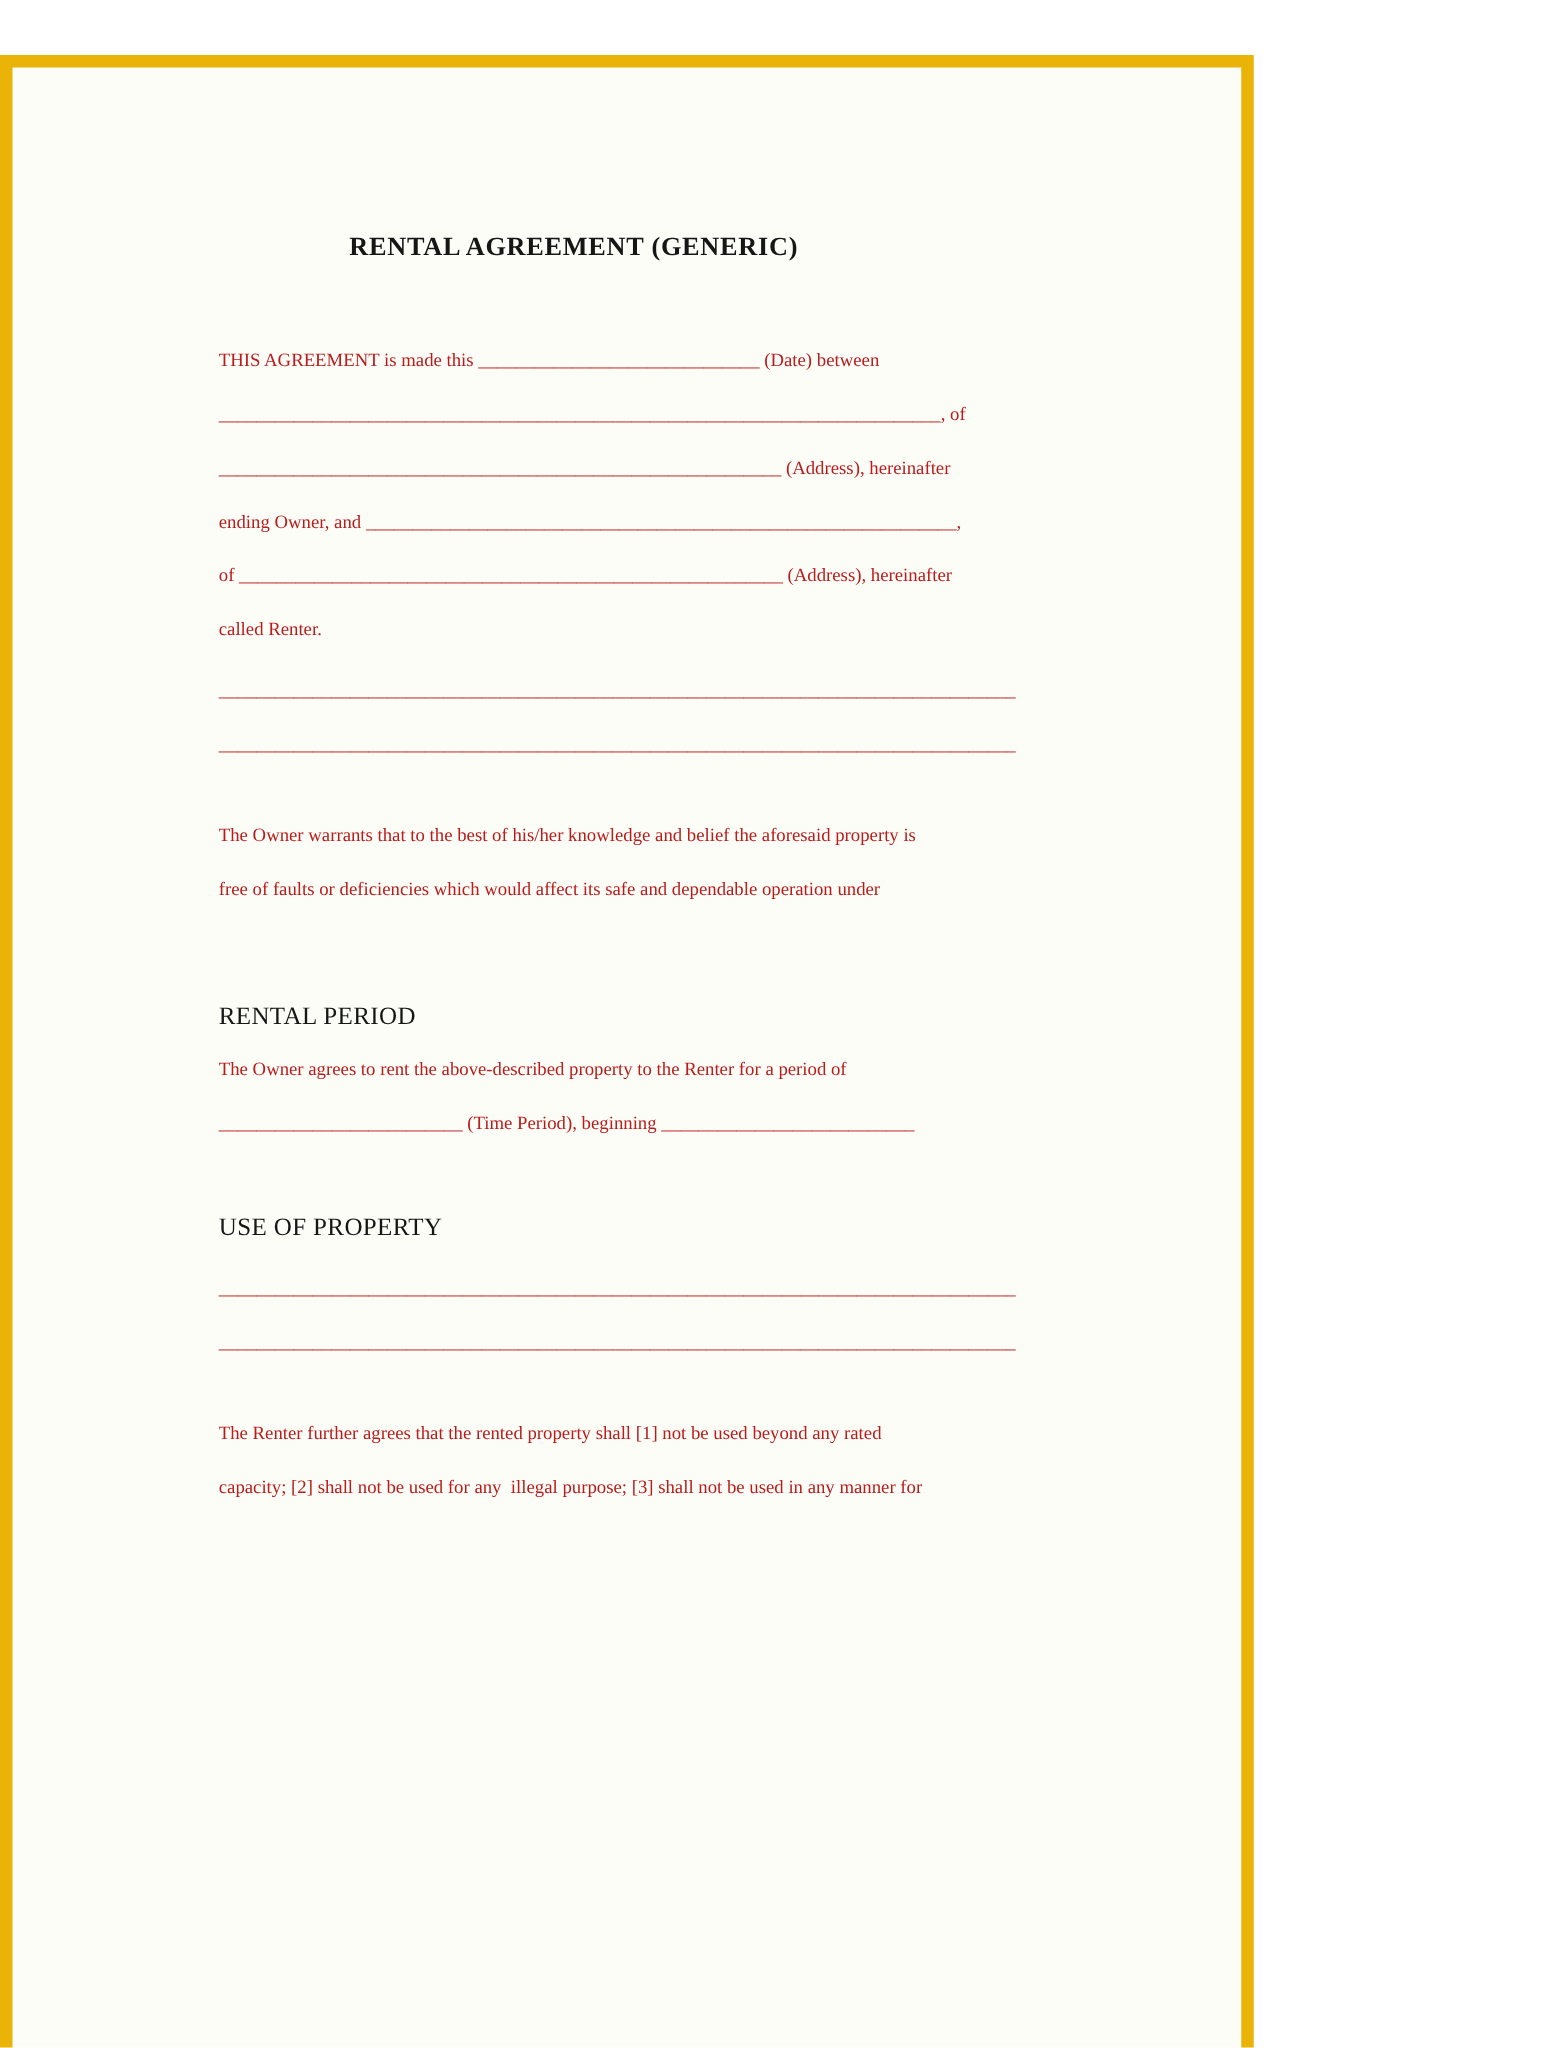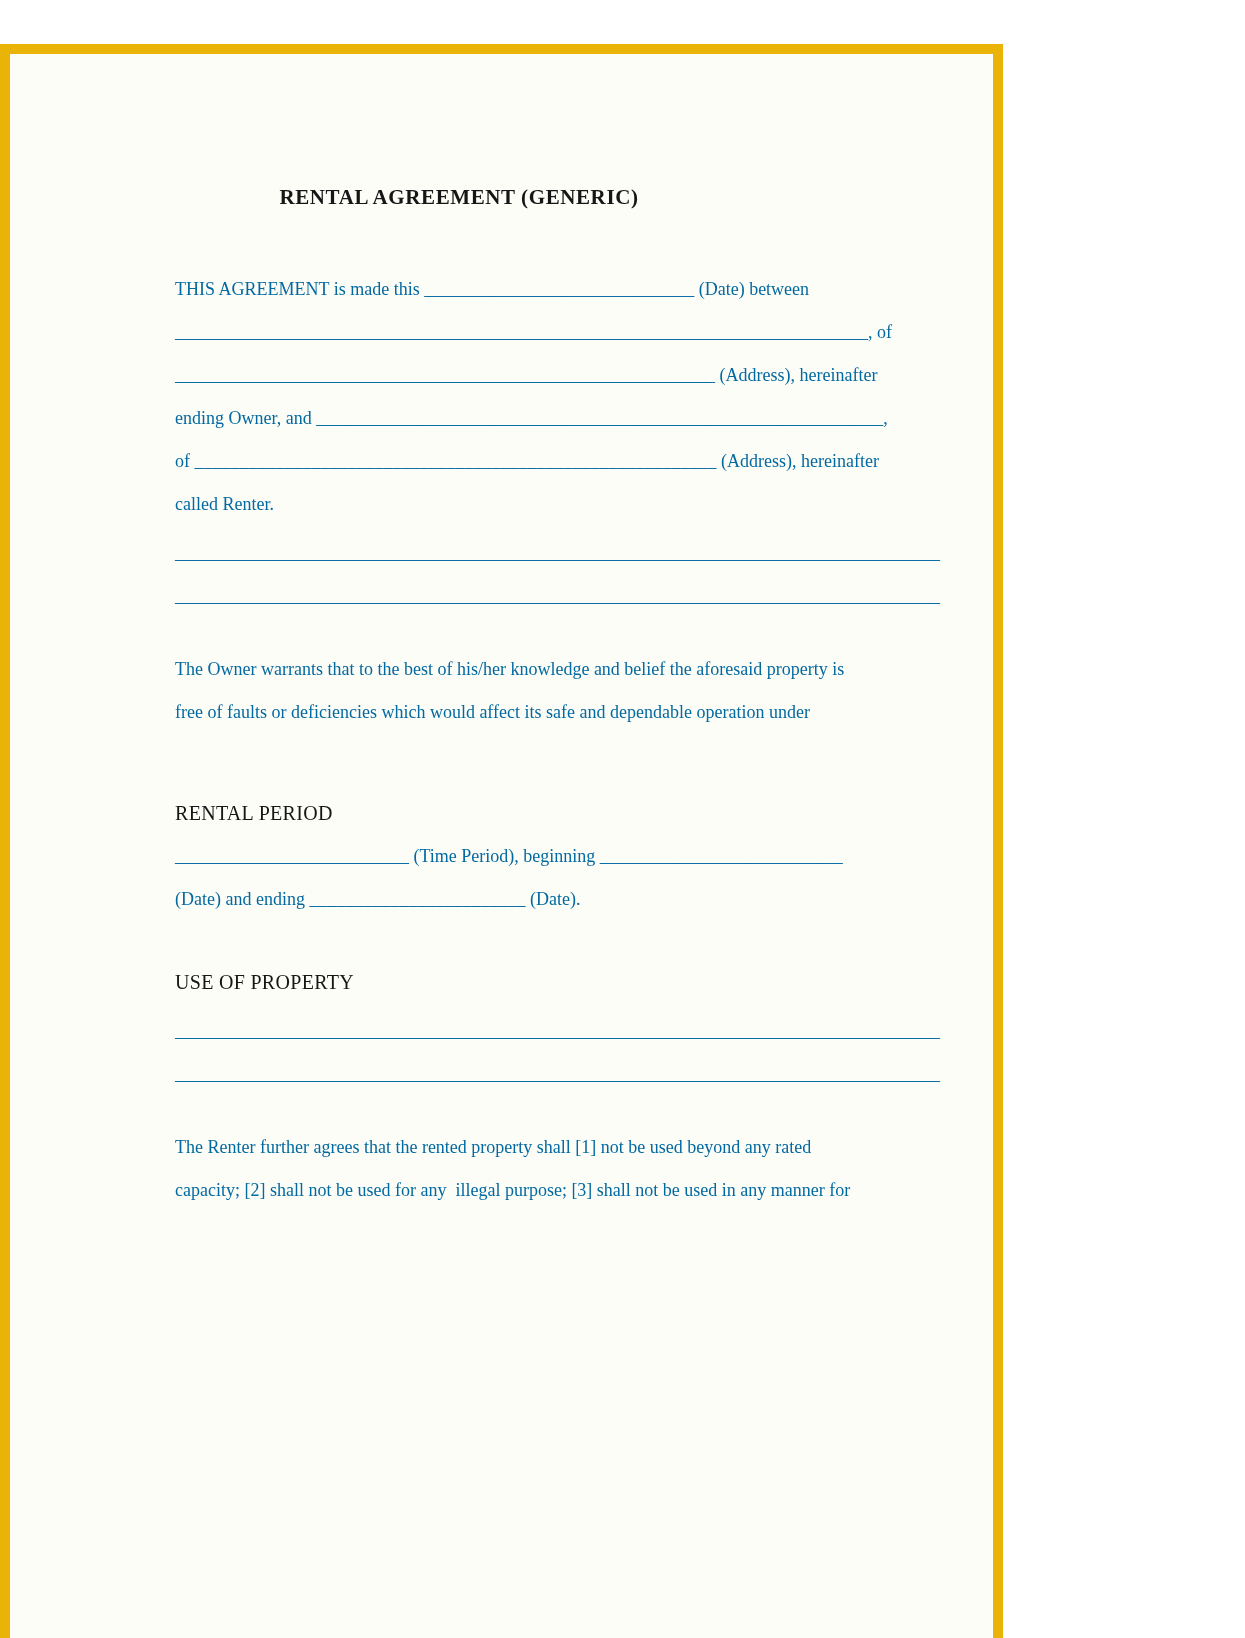--- a/index.html
+++ b/index.html
@@ -23,24 +23,24 @@
   }
   .title {
     text-align: center;
     font-size: 21px;
     font-weight: bold;
     letter-spacing: 0.6px;
     line-height: 30px;
     margin-bottom: 56px;
   }
   .line {
-    font-size: 18px;
+    font-size: 15px;
     line-height: 43px;
     white-space: pre;
-    color: #0369a1;
+    color: #b91c1c;
   }
   .heading {
     font-size: 20px;
     line-height: 43px;
     letter-spacing: 0.3px;
     color: #161616;
   }
   .mt-section   { margin-top: 58px; }
   .mt-section-sm{ margin-top: 40px; }
   .mt-blanks    { margin-top: 6px; }
@@ -82,22 +82,22 @@
       </div>
       <div class="mt-para">
         <div class="line">The Owner warrants that to the best of his/her knowledge and belief the aforesaid property is</div>
         <div class="line">free of faults or deficiencies which would affect its safe and dependable operation under</div>
       </div>
     </div>
 
     <div>
       <div class="heading mt-section">RENTAL PERIOD</div>
       <div>
+        <div class="line">The Owner agrees to rent the above-described property to the Renter for a period of</div>
         <div class="line">__________________________ (Time Period), beginning ___________________________</div>
-        <div class="line">(Date) and ending ________________________ (Date).</div>
       </div>
     </div>
 
     <div>
       <div class="heading mt-section-sm">USE OF PROPERTY</div>
       <div class="mt-blanks">
         <div class="line">_____________________________________________________________________________________</div>
         <div class="line">_____________________________________________________________________________________</div>
       </div>
       <div class="mt-para">

